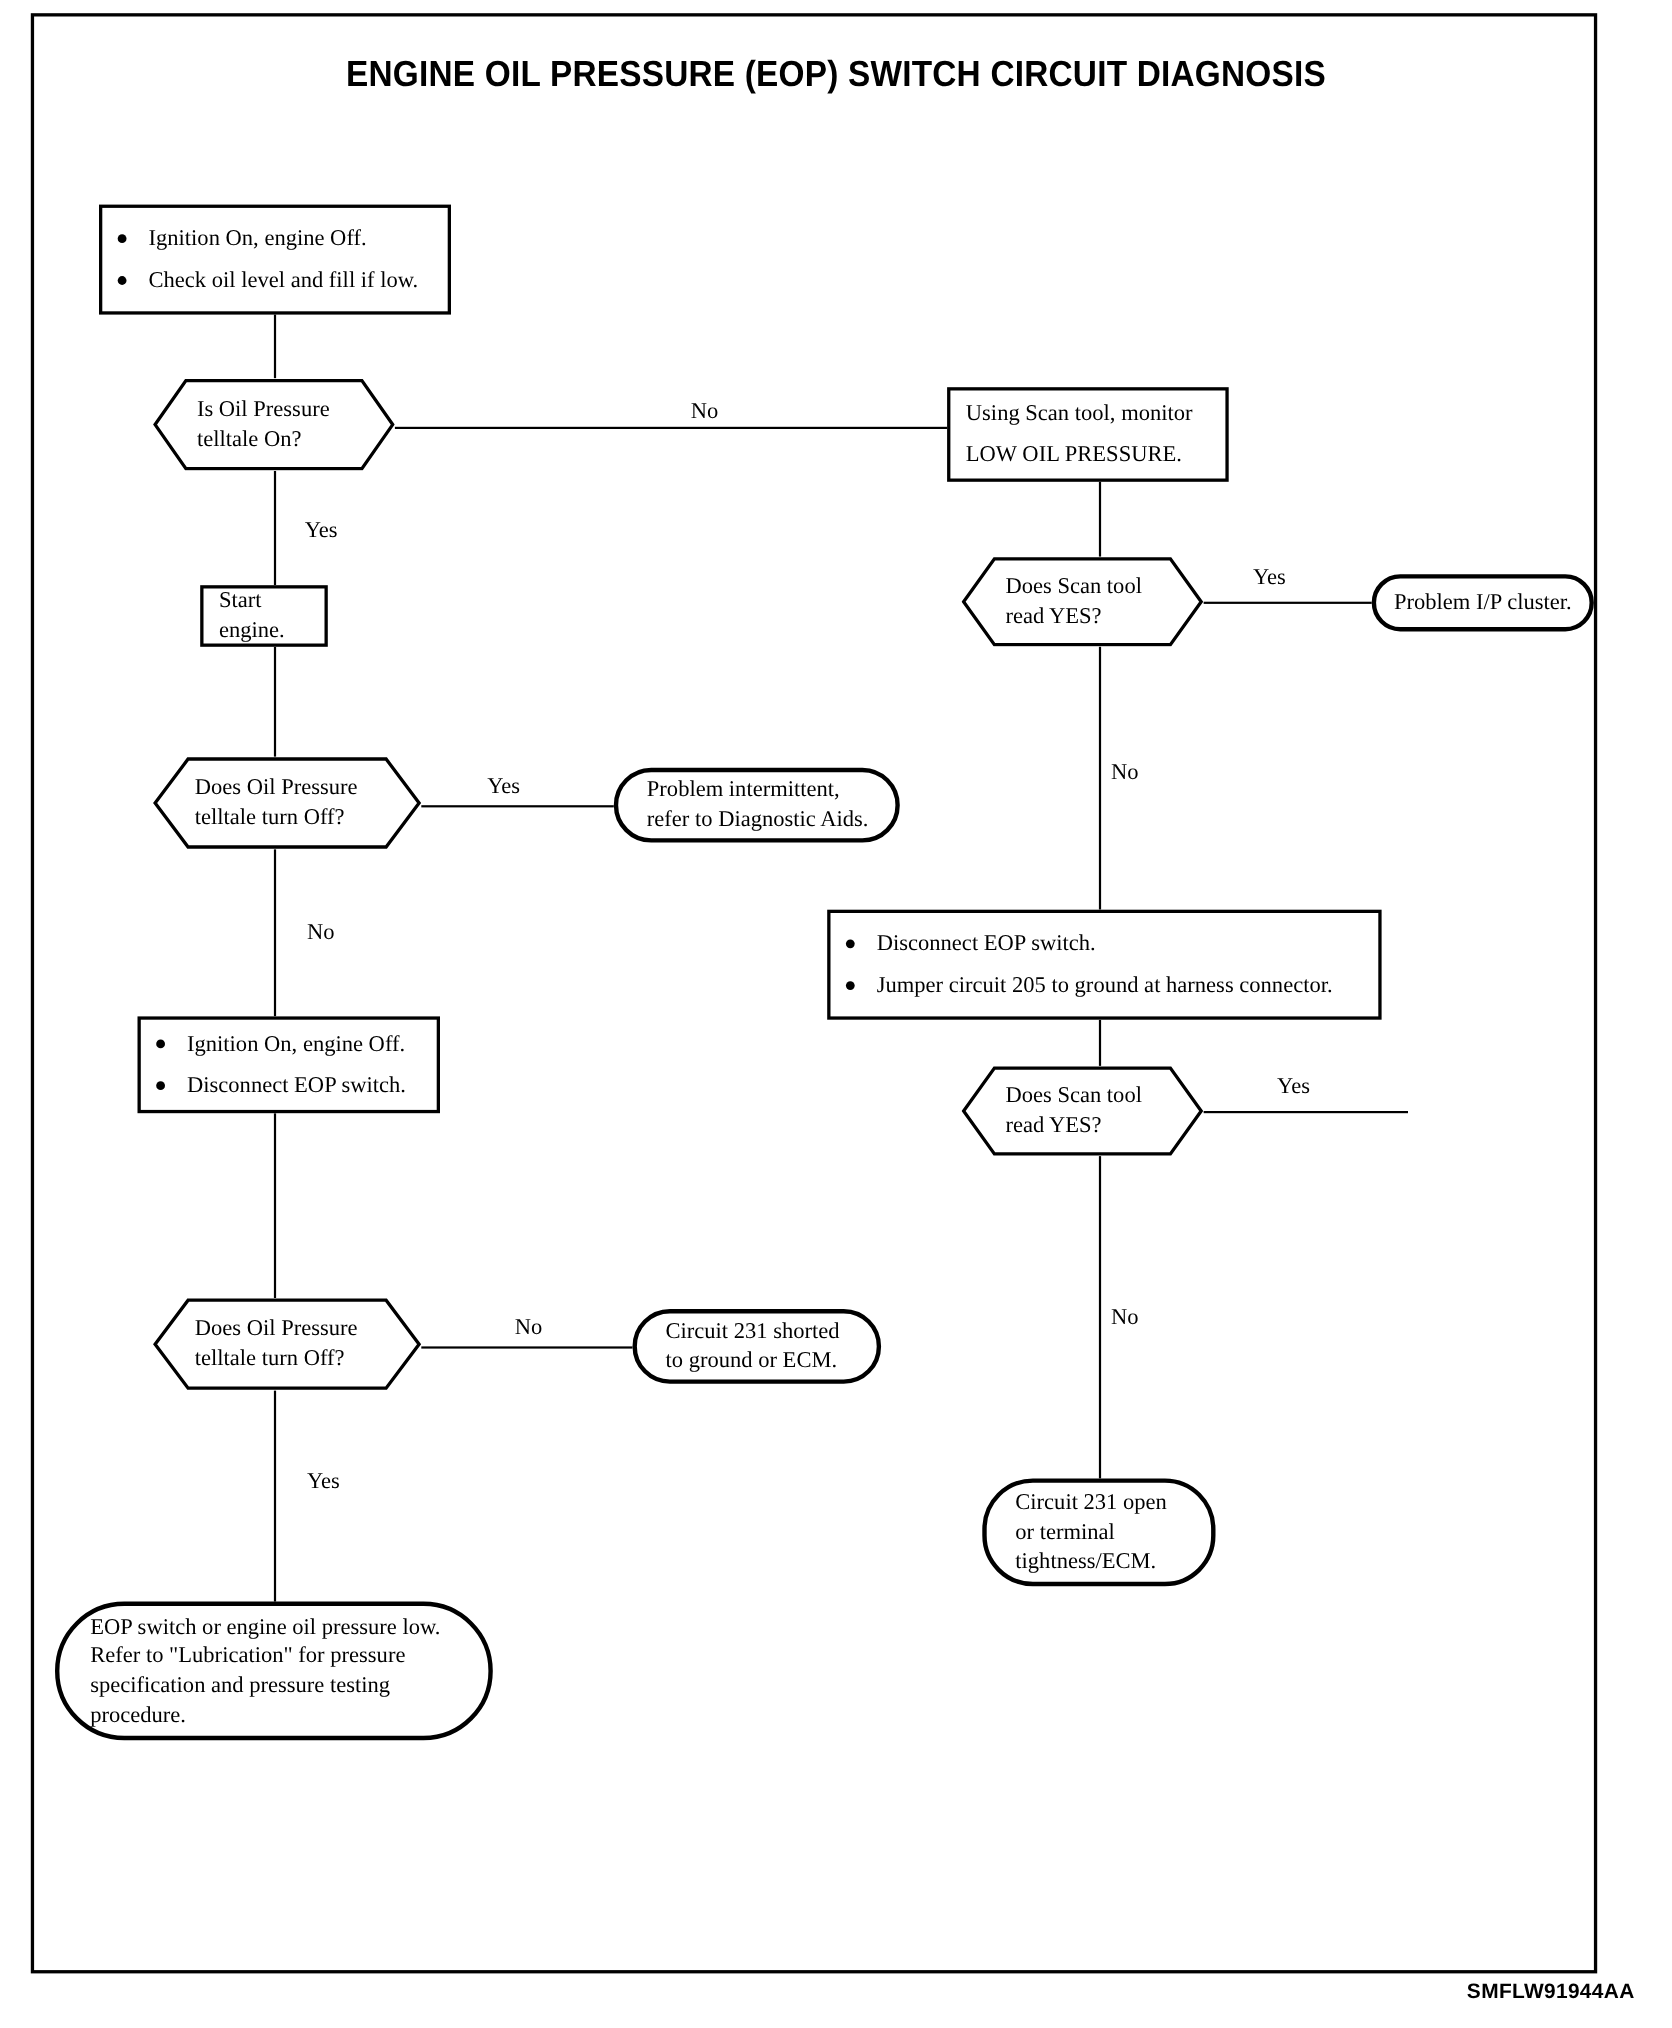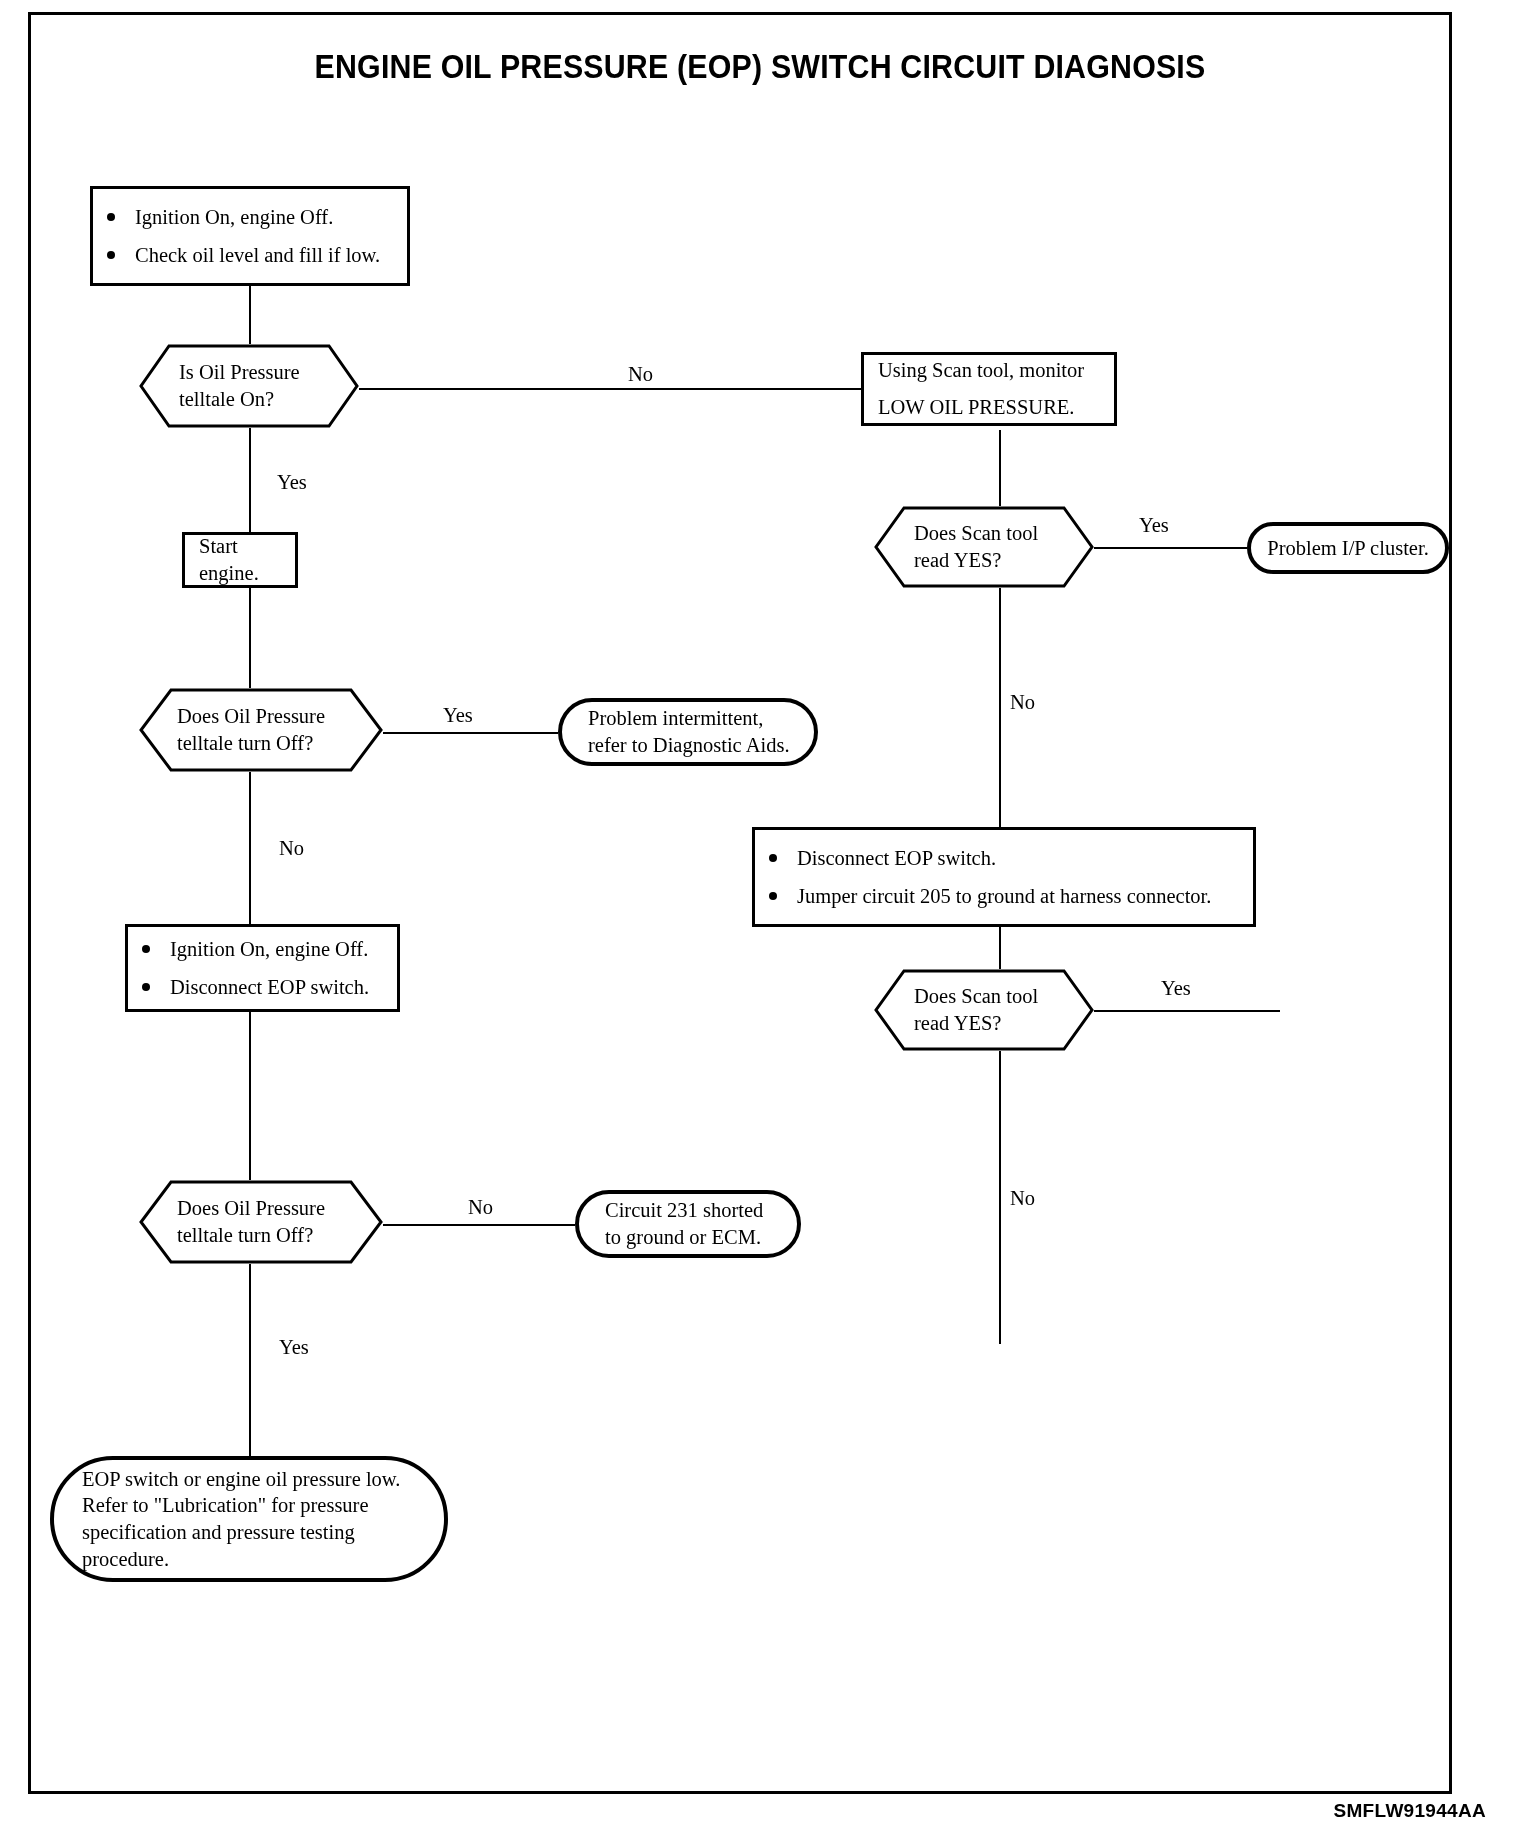--- a/index.html
+++ b/index.html
@@ -176,21 +176,21 @@
   <div class="node hex" style="left:139px; top:344px; width:220px; height:84px;">
     <svg class="hexshape" viewBox="0 0 220 84" preserveAspectRatio="none">
       <polygon points="30,2 190,2 218,42 190,82 30,82 2,42" fill="#ffffff" stroke="#000000" stroke-width="3"></polygon>
     </svg>
     <div class="hextext">
       <div>Is Oil Pressure</div>
       <div>telltale On?</div>
     </div>
   </div>
 
-  <div class="node rect pad" style="left:861px; top:352px; width:256px; height:74px;gap:10px;">
+  <div class="node rect pad" style="left:861px; top:352px; width:256px; height:86px;gap:10px;">
     <div>Using Scan tool, monitor</div>
     <div>LOW OIL PRESSURE.</div>
   </div>
 
   <div class="node hex" style="left:874px; top:506px; width:220px; height:82px;">
     <svg class="hexshape" viewBox="0 0 220 82" preserveAspectRatio="none">
       <polygon points="30,2 190,2 218,41 190,80 30,80 2,41" fill="#ffffff" stroke="#000000" stroke-width="3"></polygon>
     </svg>
     <div class="hextext">
       <div>Does Scan tool</div>
@@ -254,20 +254,25 @@
       <div>Does Oil Pressure</div>
       <div>telltale turn Off?</div>
     </div>
   </div>
 
   <div class="node stadium pad" style="left:575px; top:1190px; width:226px; height:68px; border-radius:34px; padding-left:26px;">
     <div>Circuit 231 shorted</div>
     <div>to ground or ECM.</div>
   </div>
 
+  <div class="node stadium pad" style="left:893px; top:1344px; width:212px; height:98px; border-radius:46px; padding-left:26px;">
+    <div>Circuit 231 open</div>
+    <div>or terminal</div>
+    <div>tightness/ECM.</div>
+  </div>
 
   <div class="node stadium pad" style="left:50px; top:1456px; width:398px; height:126px; border-radius:63px; padding-left:28px;">
     <div>EOP switch or engine oil pressure low.</div>
     <div>Refer to "Lubrication" for pressure</div>
     <div>specification and pressure testing</div>
     <div>procedure.</div>
   </div>
 
   <div class="elabel" style="left:628px; top:364px;">No</div>
   <div class="elabel" style="left:277px; top:472px;">Yes</div>

